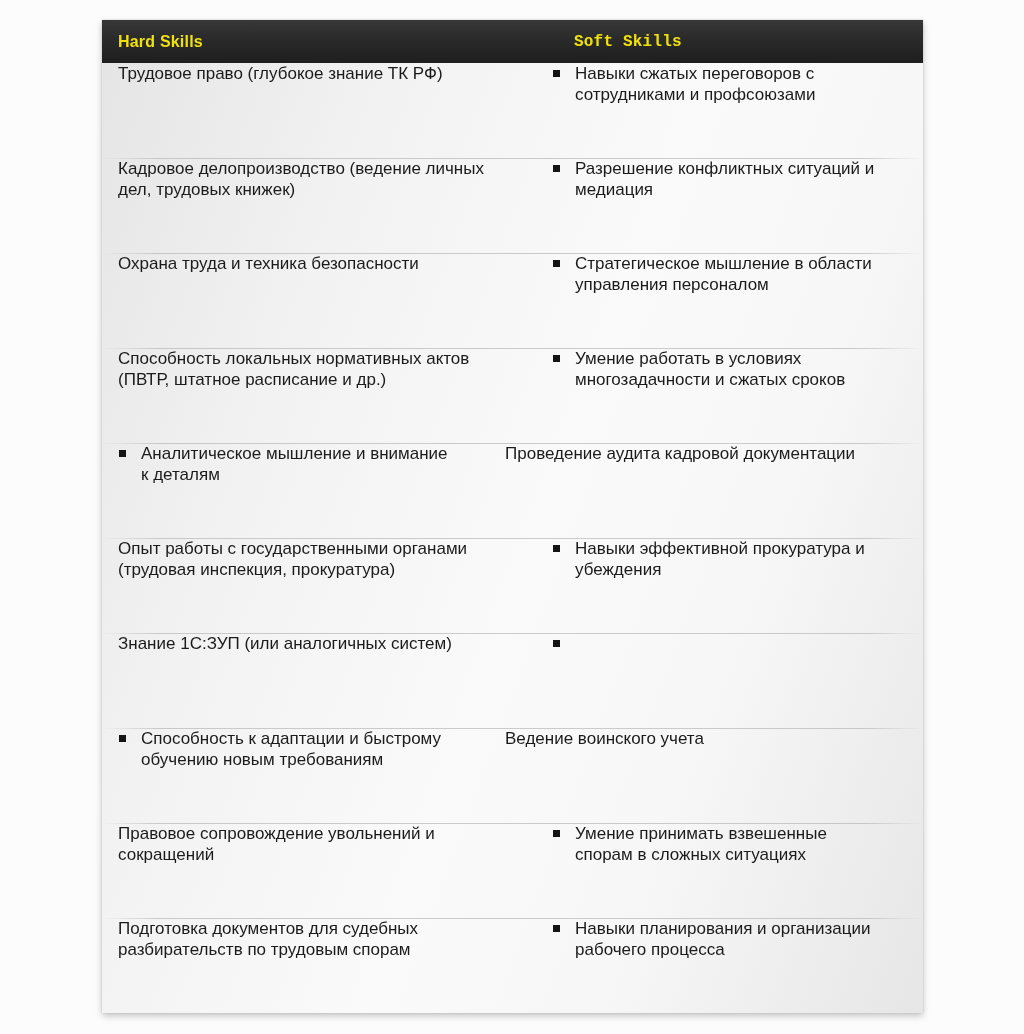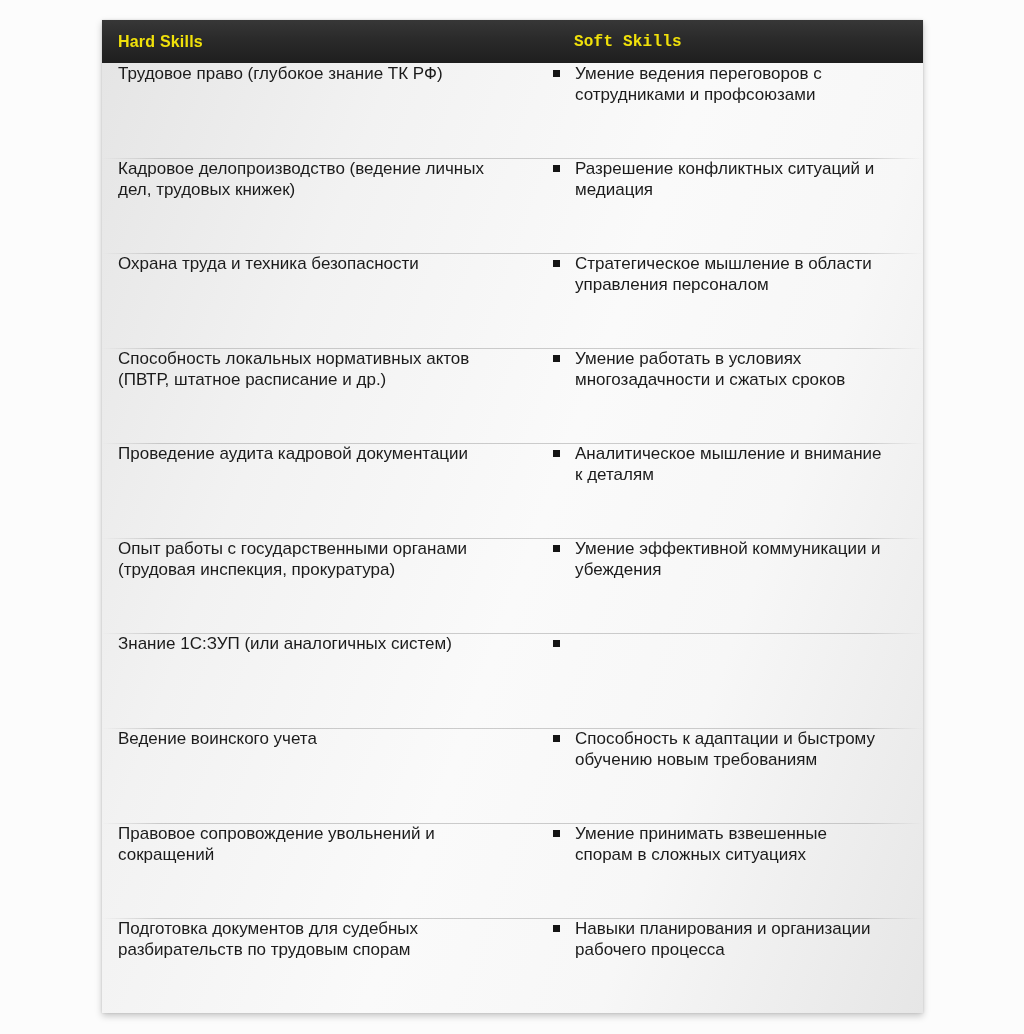--- a/index.html
+++ b/index.html
@@ -95,21 +95,21 @@
     <div class="th left">Hard Skills</div>
     <div class="th right">Soft Skills</div>
   </div>
   <div class="tbody" id="rows">
   <div class="row">
     <div class="cell left">
       <span class="hard-text">Трудовое право (глубокое знание ТК РФ)</span>
     </div>
     <div class="cell right">
       <span class="bullet"></span>
-      <span class="soft-text">Умение ведения переговоров с сотрудниками и профсоюзами</span>
+      <span class="soft-text">Навыки сжатых переговоров с сотрудниками и профсоюзами</span>
     </div>
   </div>
 
   <div class="row">
     <div class="cell left">
       <span class="hard-text">Кадровое делопроизводство (ведение личных дел, трудовых книжек)</span>
     </div>
     <div class="cell right">
       <span class="bullet"></span>
       <span class="soft-text">Разрешение конфликтных ситуаций и медиация</span>
@@ -130,55 +130,55 @@
     <div class="cell left">
       <span class="hard-text">Способность локальных нормативных актов (ПВТР, штатное расписание и др.)</span>
     </div>
     <div class="cell right">
       <span class="bullet"></span>
       <span class="soft-text">Умение работать в условиях многозадачности и сжатых сроков</span>
     </div>
   </div>
 
   <div class="row">
+    <div class="cell right">
+      <span class="bullet"></span>
+      <span class="soft-text">Аналитическое мышление и внимание к деталям</span>
+    </div>
     <div class="cell left">
       <span class="hard-text">Проведение аудита кадровой документации</span>
     </div>
-    <div class="cell right">
-      <span class="bullet"></span>
-      <span class="soft-text">Аналитическое мышление и внимание к деталям</span>
-    </div>
   </div>
 
   <div class="row">
     <div class="cell left">
       <span class="hard-text">Опыт работы с государственными органами (трудовая инспекция, прокуратура)</span>
     </div>
     <div class="cell right">
       <span class="bullet"></span>
-      <span class="soft-text">Умение эффективной коммуникации и убеждения</span>
+      <span class="soft-text">Навыки эффективной прокуратура и убеждения</span>
     </div>
   </div>
 
   <div class="row">
     <div class="cell left">
       <span class="hard-text">Знание 1С:ЗУП (или аналогичных систем)</span>
     </div>
     <div class="cell right">
       <span class="bullet"></span>
     </div>
   </div>
 
   <div class="row">
+    <div class="cell right">
+      <span class="bullet"></span>
+      <span class="soft-text">Способность к адаптации и быстрому обучению новым требованиям</span>
+    </div>
     <div class="cell left">
       <span class="hard-text">Ведение воинского учета</span>
-    </div>
-    <div class="cell right">
-      <span class="bullet"></span>
-      <span class="soft-text">Способность к адаптации и быстрому обучению новым требованиям</span>
     </div>
   </div>
 
   <div class="row">
     <div class="cell left">
       <span class="hard-text">Правовое сопровождение увольнений и сокращений</span>
     </div>
     <div class="cell right">
       <span class="bullet"></span>
       <span class="soft-text">Умение принимать взвешенные спорам в сложных ситуациях</span>

